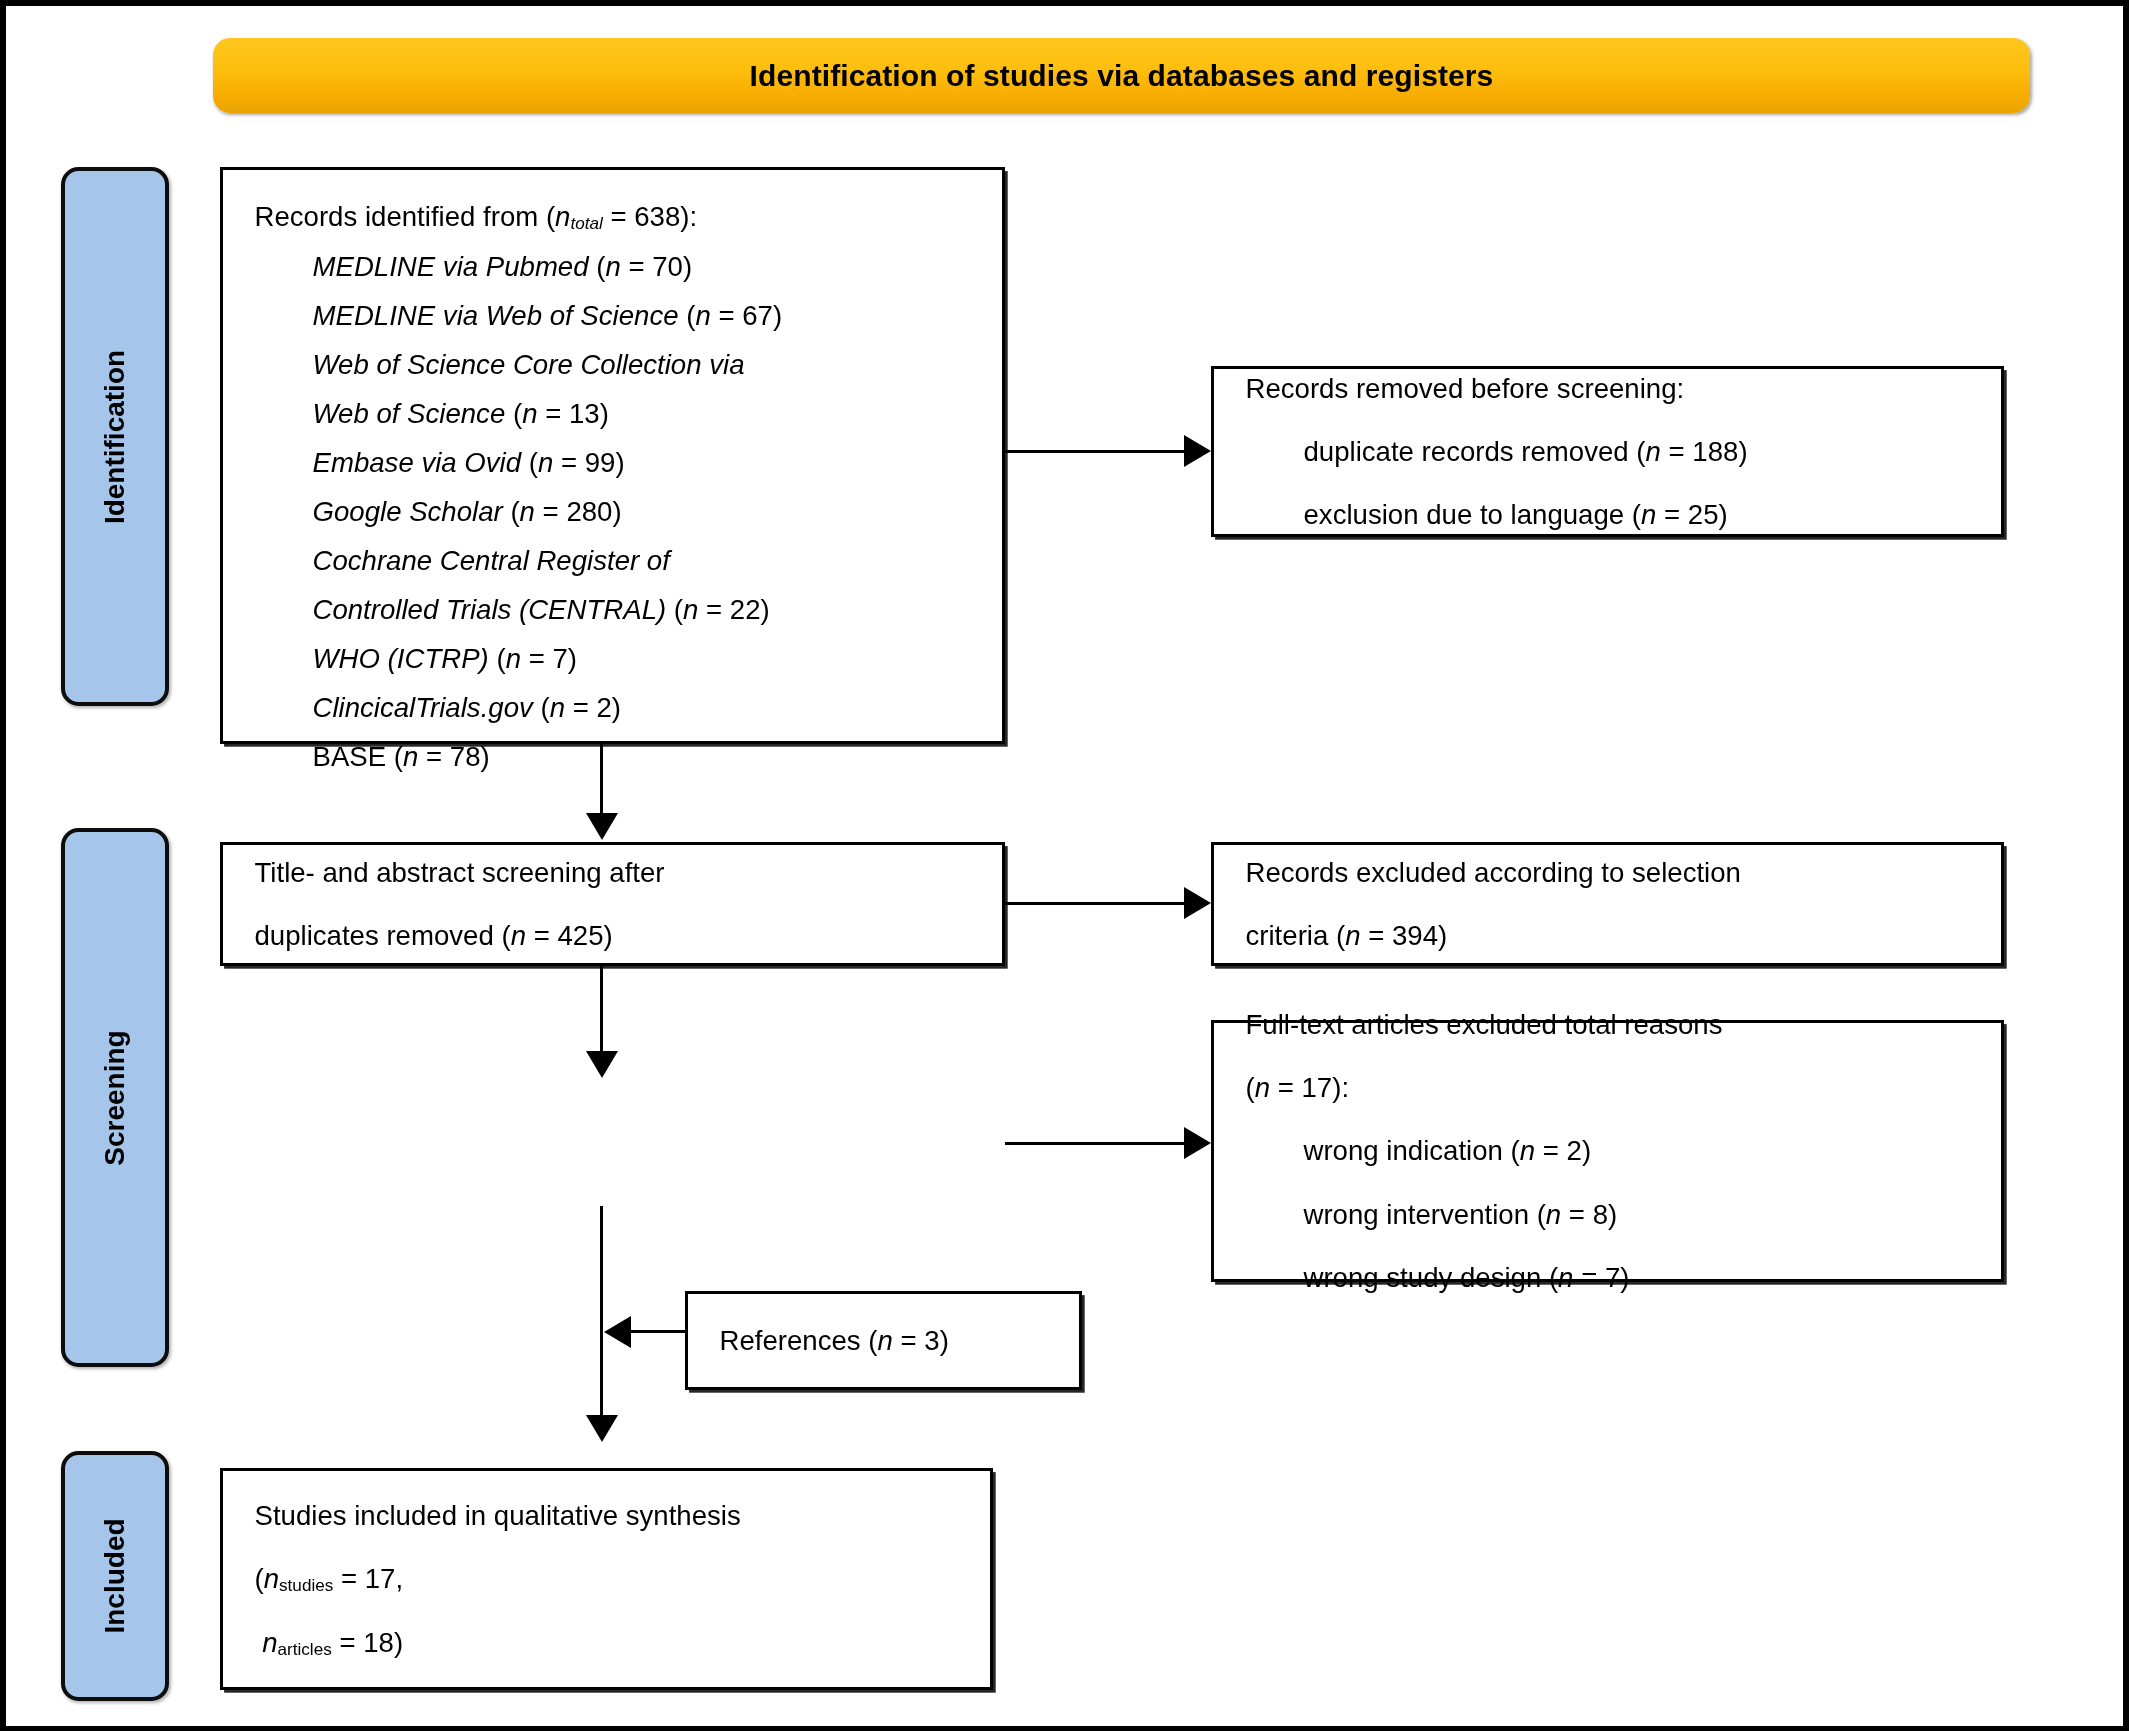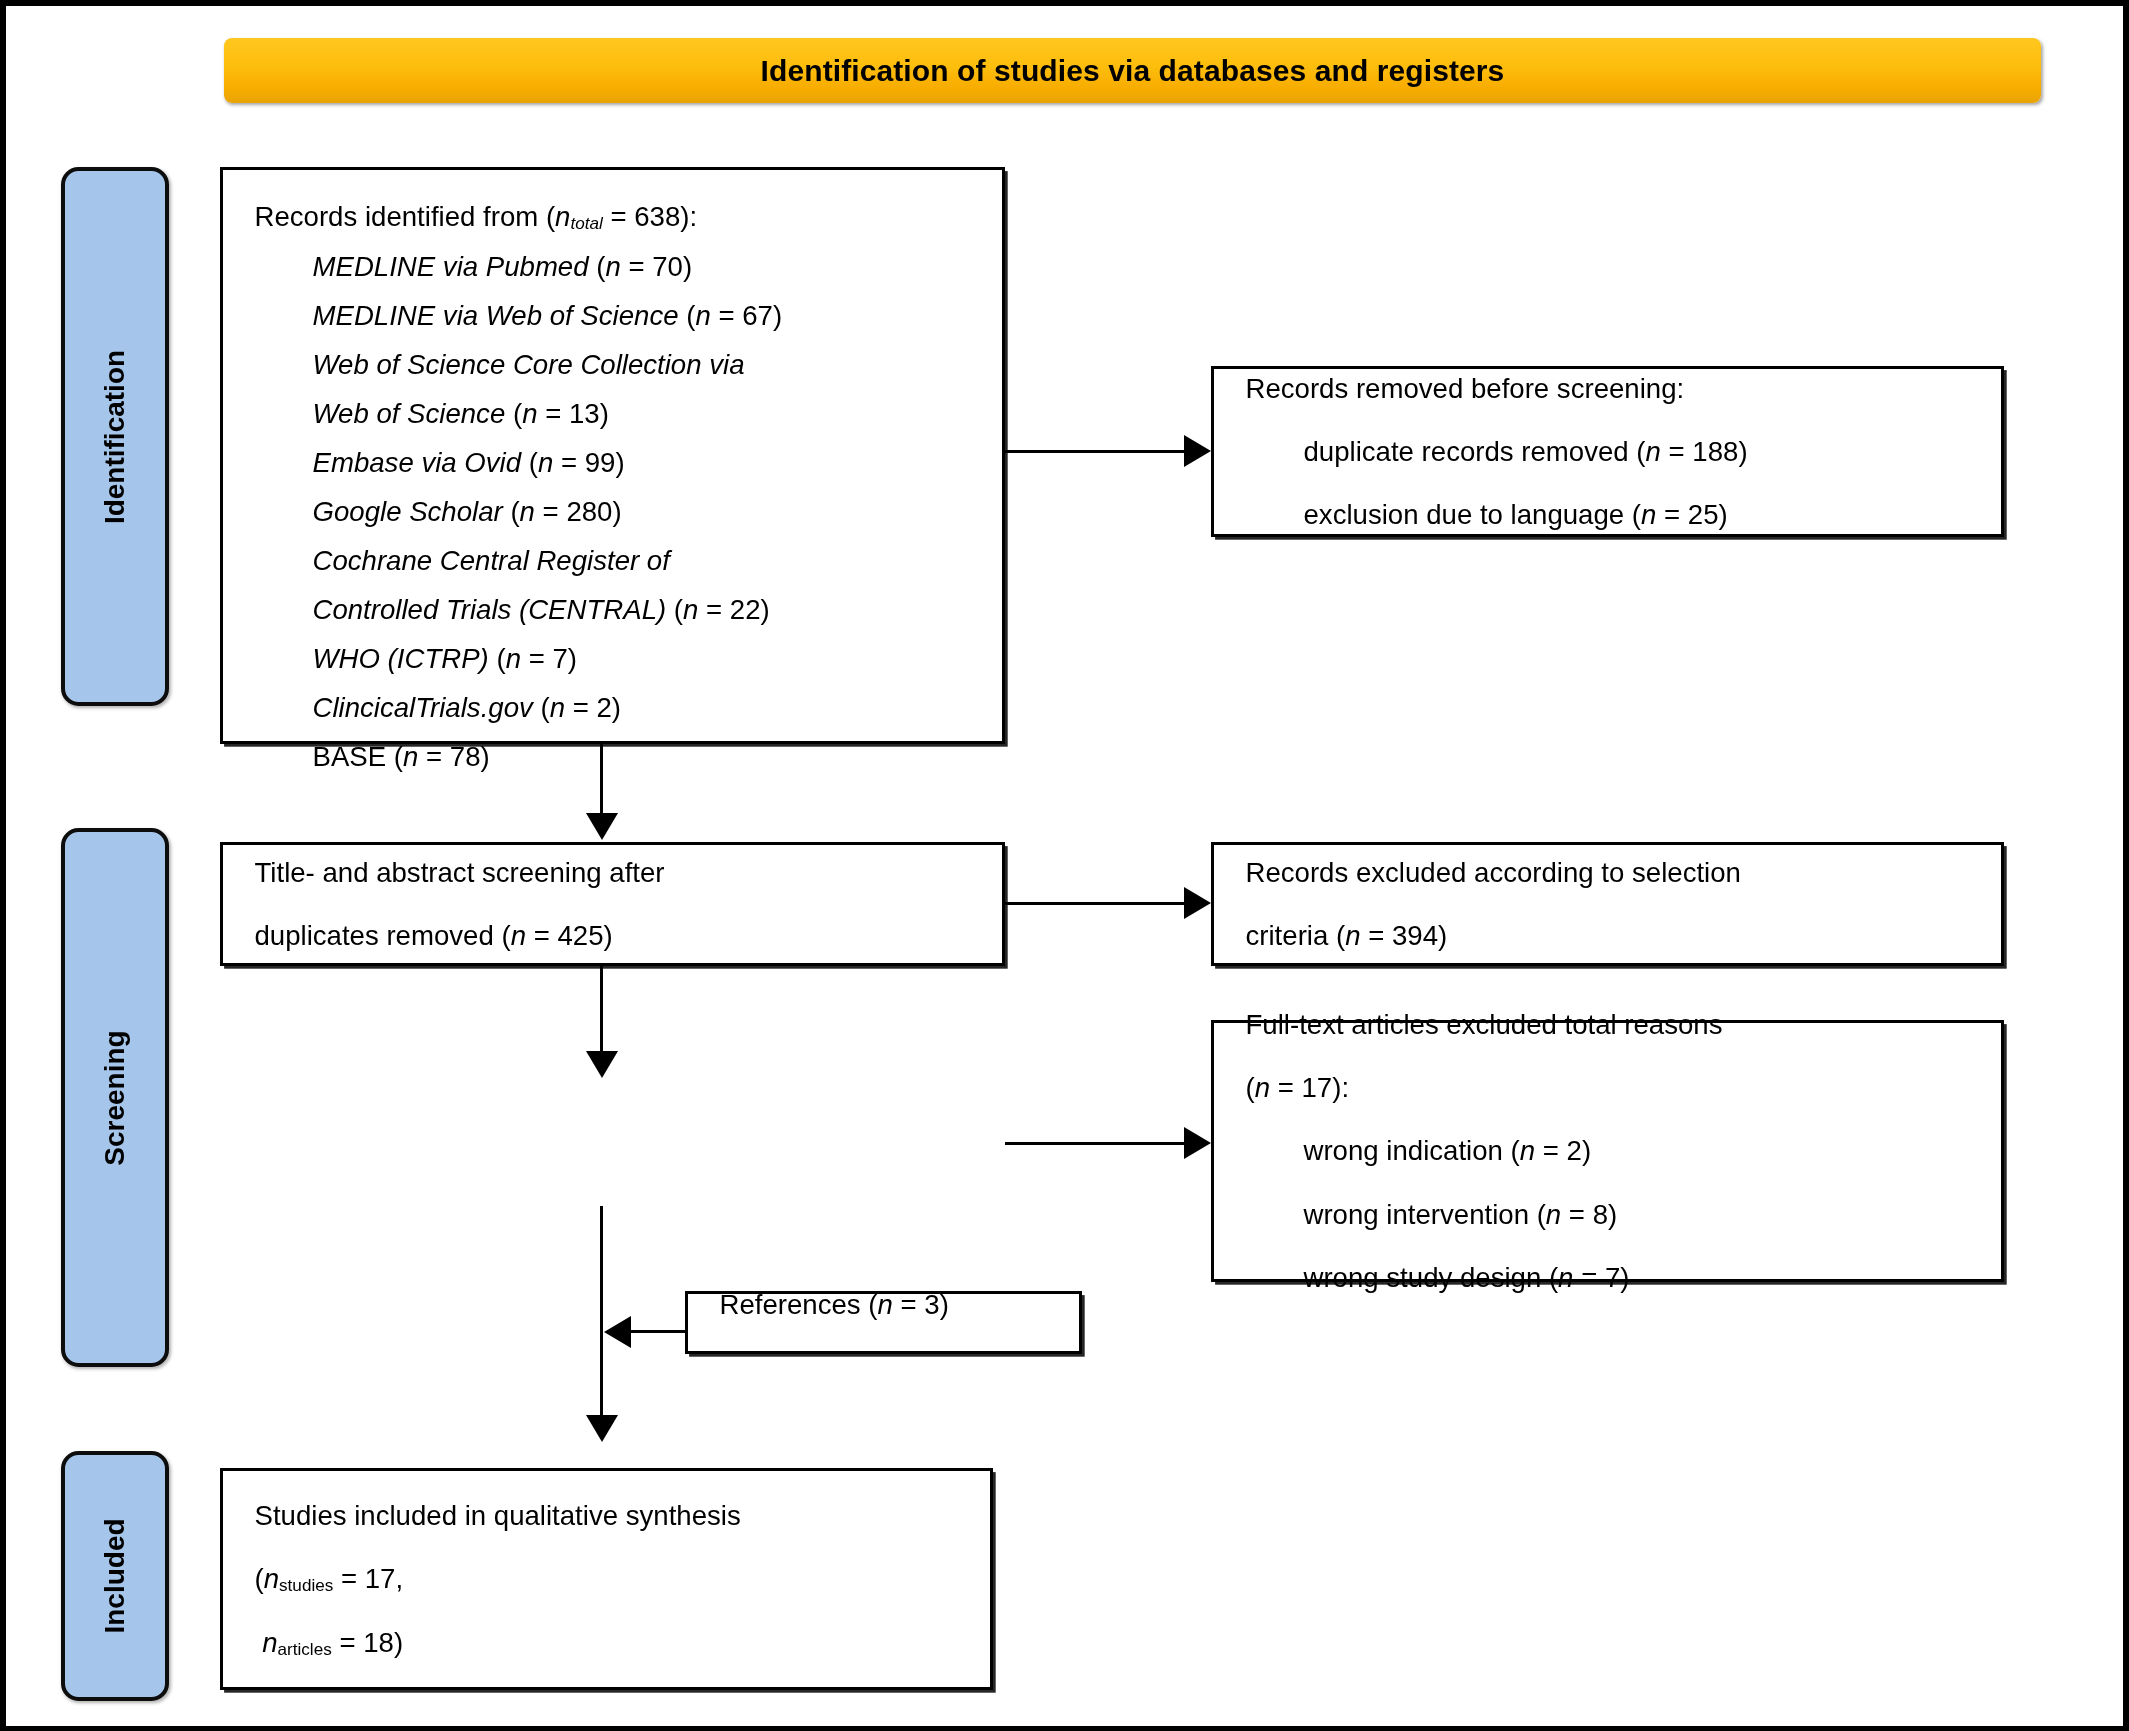--- a/index.html
+++ b/index.html
@@ -11,23 +11,23 @@
     height:1732px;
     background:#ffffff;
     box-sizing:border-box;
     border:6.7px solid #000000;
     overflow:hidden;
   }
 
   
   .banner{
     position:absolute;
-    left:218px; top:32px;
-    width:1817px; height:65px;
-    border-radius:8px;
+    left:207px; top:32px;
+    width:1817px; height:75px;
+    border-radius:17px;
     background:linear-gradient(180deg,#FFC71F 0%,#FDBD0C 45%,#F7AC00 78%,#E8A406 100%);
     box-shadow:1.3px 2px 3.4px rgba(0,0,0,.35);
     display:flex; align-items:center; justify-content:center;
   }
   .banner-text{
     font-size:30px;
     font-weight:bold;
     color:#000000;
     letter-spacing:0.1px;
     white-space:nowrap;
@@ -191,21 +191,21 @@
       <span>wrong indication (</span><span class="nv">n</span> = <span>2</span>)
     </p>
     <p class="ind">
       <span>wrong intervention (</span><span class="nv">n</span> = <span>8</span>)
     </p>
     <p class="ind">
       <span>wrong study design (</span><span class="nv">n</span> = <span>7</span>)
     </p>
   </div>
 
-  <div class="box" style="left:679px; top:1285px; width:397px; height:63px; display:flex; align-items:flex-end;">
+  <div class="box" style="left:679px; top:1285px; width:397px; height:99px; display:flex; align-items:flex-end;">
     <p>
       <span>References (</span><span class="nv">n</span> = <span>3</span>)
     </p>
   </div>
 
   <div class="box" style="left:214px; top:1462px; width:773px; height:222px; display:flex; flex-direction:column; justify-content:center;">
     <p>Studies included in qualitative synthesis</p>
     <p>
       (<span class="nv">n</span><sub>studies</sub> = <span>17</span>,
     </p>

